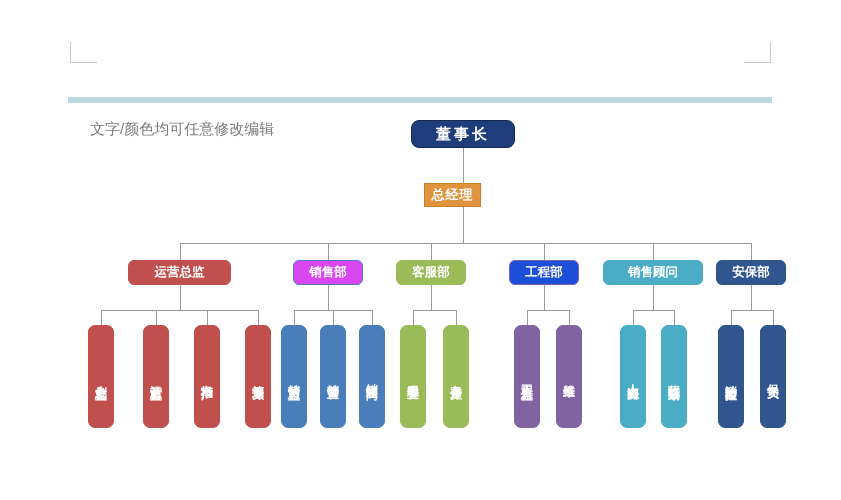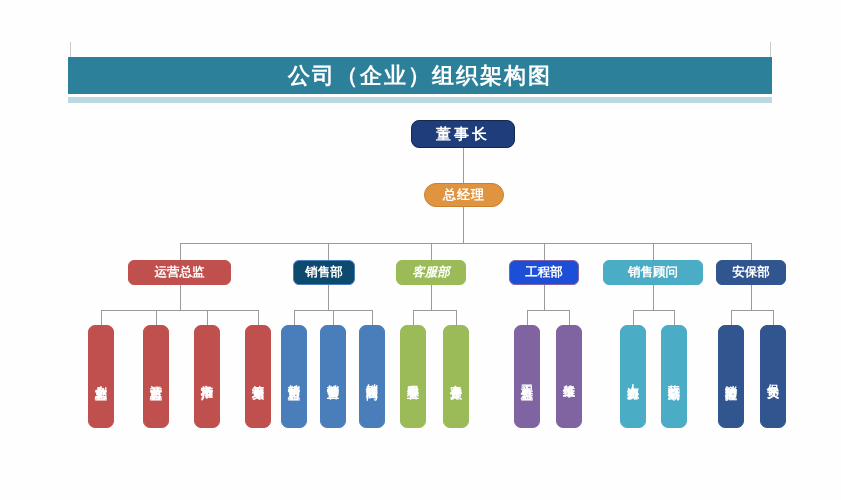--- a/index.html
+++ b/index.html
@@ -84,26 +84,26 @@
   
   #node-chairman {
     left: 411px; top: 120px; width: 104px; height: 28px;
     background: #1f3d7a;
     border: 1.5px solid #15294f;
     font-size: 15px;
     letter-spacing: 3px;
     border-radius: 8px;
   }
   #node-gm {
-    left: 424px; top: 183px; width: 80px; height: 24px;
+    left: 424px; top: 183px; width: 57px; height: 24px;
     background: #e09440;
     border: 1.5px solid #c97f2e;
     font-size: 13px;
     letter-spacing: 1px;
-    border-radius: 12px;
+    border-radius: 0;
   }
 
   
   .dept {
     top: 260px;
     height: 25px;
     font-size: 12.5px;
     border-radius: 6px;
     white-space: nowrap;
   }
@@ -130,25 +130,23 @@
   .hline { height: 1px; }
 </style>
 </head>
 <body>
 
 <div id="page">
 
   <div class="corner tl"></div>
   <div class="corner tr"></div>
 
-  <div id="title-banner">
-    <span id="title-text">公司（企业）组织架构图</span>
-  </div>
   <div id="title-underband"></div>
 
+  <div id="subtitle-note">文字/颜色均可任意修改编辑</div>
 
   <div class="node" id="node-chairman">董事长</div>
   <div class="node" id="node-gm">总经理</div>
 
   <div id="connectors">
       <div class="line vline" style="left: 463px; top: 148px; height: 35px;"></div>
       <div class="line vline" style="left: 463px; top: 207px; height: 36px;"></div>
       <div class="line hline" style="left: 179.5px; top: 243px; width: 571.5px;"></div>
       <div class="line vline" style="left: 179.5px; top: 243px; height: 17px;"></div>
       <div class="line vline" style="left: 179.5px; top: 285px; height: 25px;"></div>
@@ -179,22 +177,22 @@
       <div class="line vline" style="left: 633px; top: 310px; height: 15px;"></div>
       <div class="line vline" style="left: 674px; top: 310px; height: 15px;"></div>
       <div class="line vline" style="left: 751px; top: 243px; height: 17px;"></div>
       <div class="line vline" style="left: 751px; top: 285px; height: 25px;"></div>
       <div class="line hline" style="left: 731px; top: 310px; width: 42px;"></div>
       <div class="line vline" style="left: 731px; top: 310px; height: 15px;"></div>
       <div class="line vline" style="left: 773px; top: 310px; height: 15px;"></div>
     </div>
   <div id="dept-layer">
       <div class="node dept" style="left: 128px; width: 103px; background: rgb(192, 80, 77); border: 1.5px solid rgb(192, 80, 77); filter: none;">运营总监</div>
-      <div class="node dept" style="left: 293px; width: 62px; background: #0c4a6e; border: 1.5px solid rgb(74, 126, 187); filter: none;">销售部</div>
-      <div class="node dept" style="left: 396px; width: 70px; background: rgb(155, 187, 89); border: 1.5px solid rgb(155, 187, 89); filter: none; font-style: italic;">客服部</div>
+      <div class="node dept" style="left: 293px; width: 70px; background: #d946ef; border: 1.5px solid rgb(74, 126, 187); filter: none;">销售部</div>
+      <div class="node dept" style="left: 396px; width: 70px; background: rgb(155, 187, 89); border: 1.5px solid rgb(155, 187, 89); filter: none;">客服部</div>
       <div class="node dept" style="left: 509px; width: 70px; background: #1d4ed8; border: 1.5px solid rgb(128, 100, 162); filter: none;">工程部</div>
       <div class="node dept" style="left: 603px; width: 100px; background: rgb(75, 172, 198); border: 1.5px solid rgb(75, 172, 198); filter: none;">销售顾问</div>
       <div class="node dept" style="left: 716px; width: 70px; background: rgb(49, 85, 143); border: 1.5px solid rgb(49, 85, 143); filter: none;">安保部</div>
     </div>
   <div id="leaf-layer">
       <div class="node leaf" style="left: 88px; background: rgb(192, 80, 77); border: 1.5px solid rgb(192, 80, 77);">企划总监</div>
       <div class="node leaf" style="left: 143px; background: rgb(192, 80, 77); border: 1.5px solid rgb(192, 80, 77);">运营总监</div>
       <div class="node leaf" style="left: 194px; background: rgb(192, 80, 77); border: 1.5px solid rgb(192, 80, 77);">市场推广</div>
       <div class="node leaf" style="left: 245px; background: rgb(192, 80, 77); border: 1.5px solid rgb(192, 80, 77);">策划专员</div>
       <div class="node leaf" style="left: 281px; background: rgb(74, 126, 187); border: 1.5px solid rgb(74, 126, 187);">营销总监</div>

